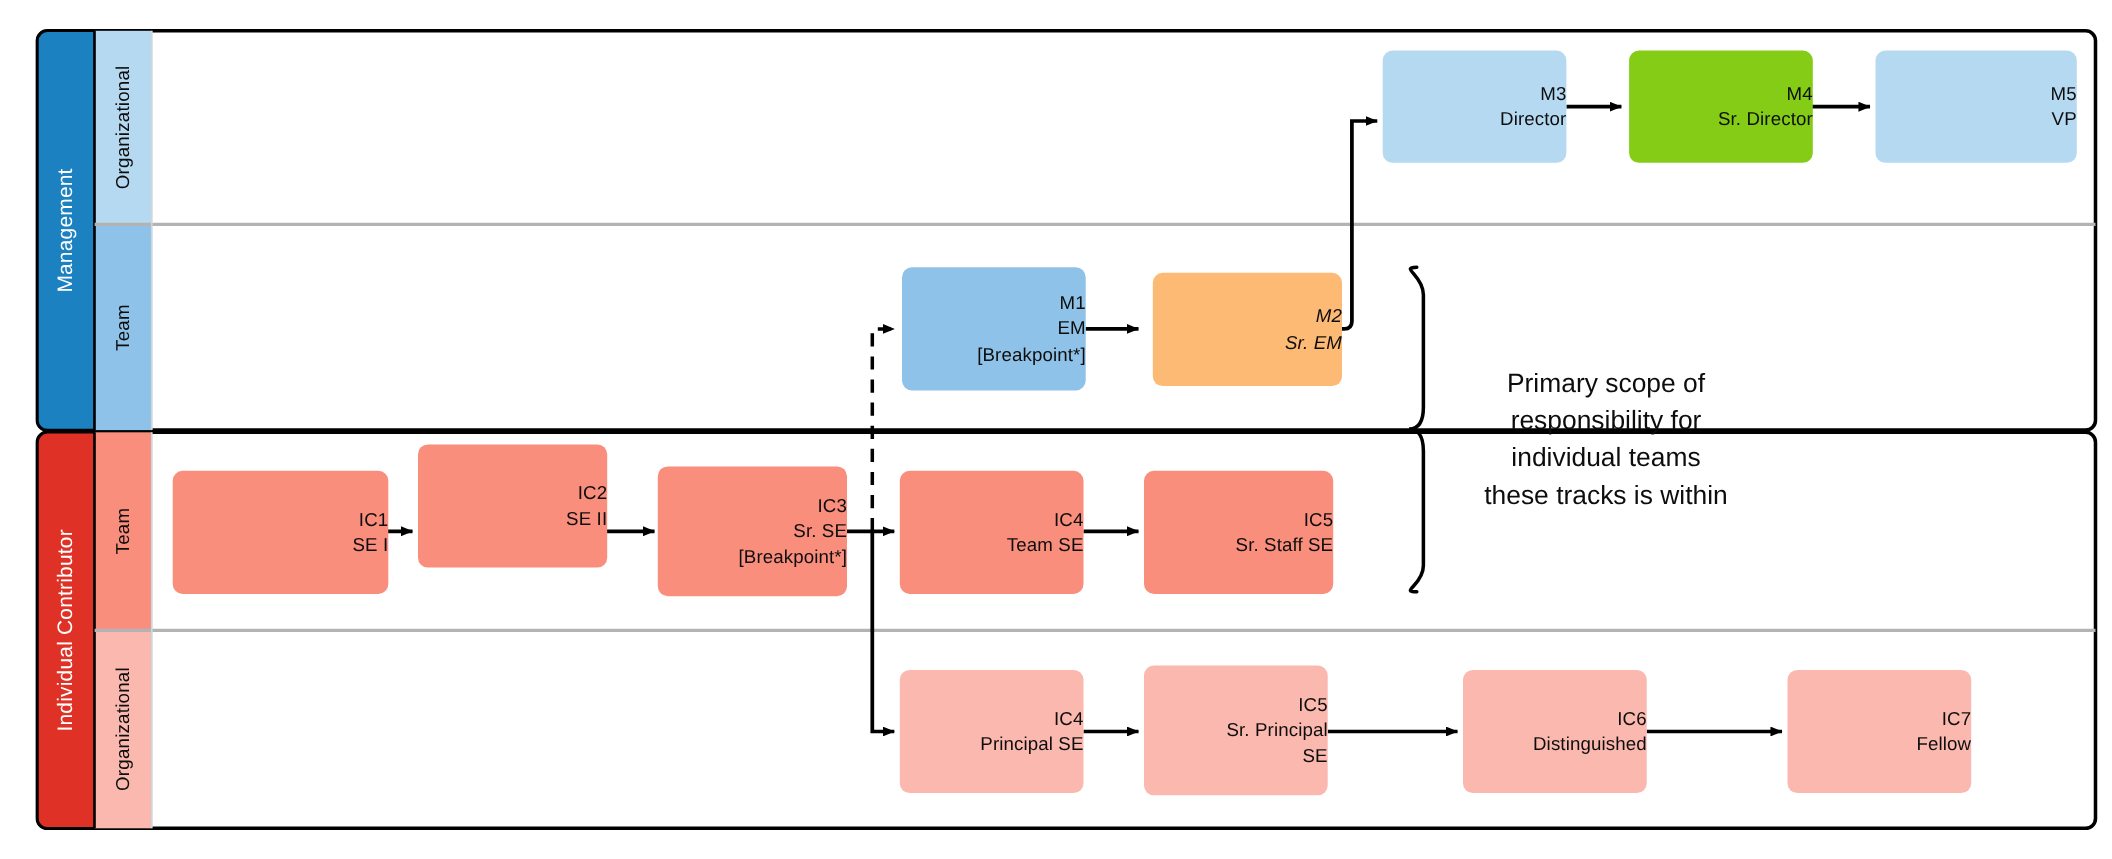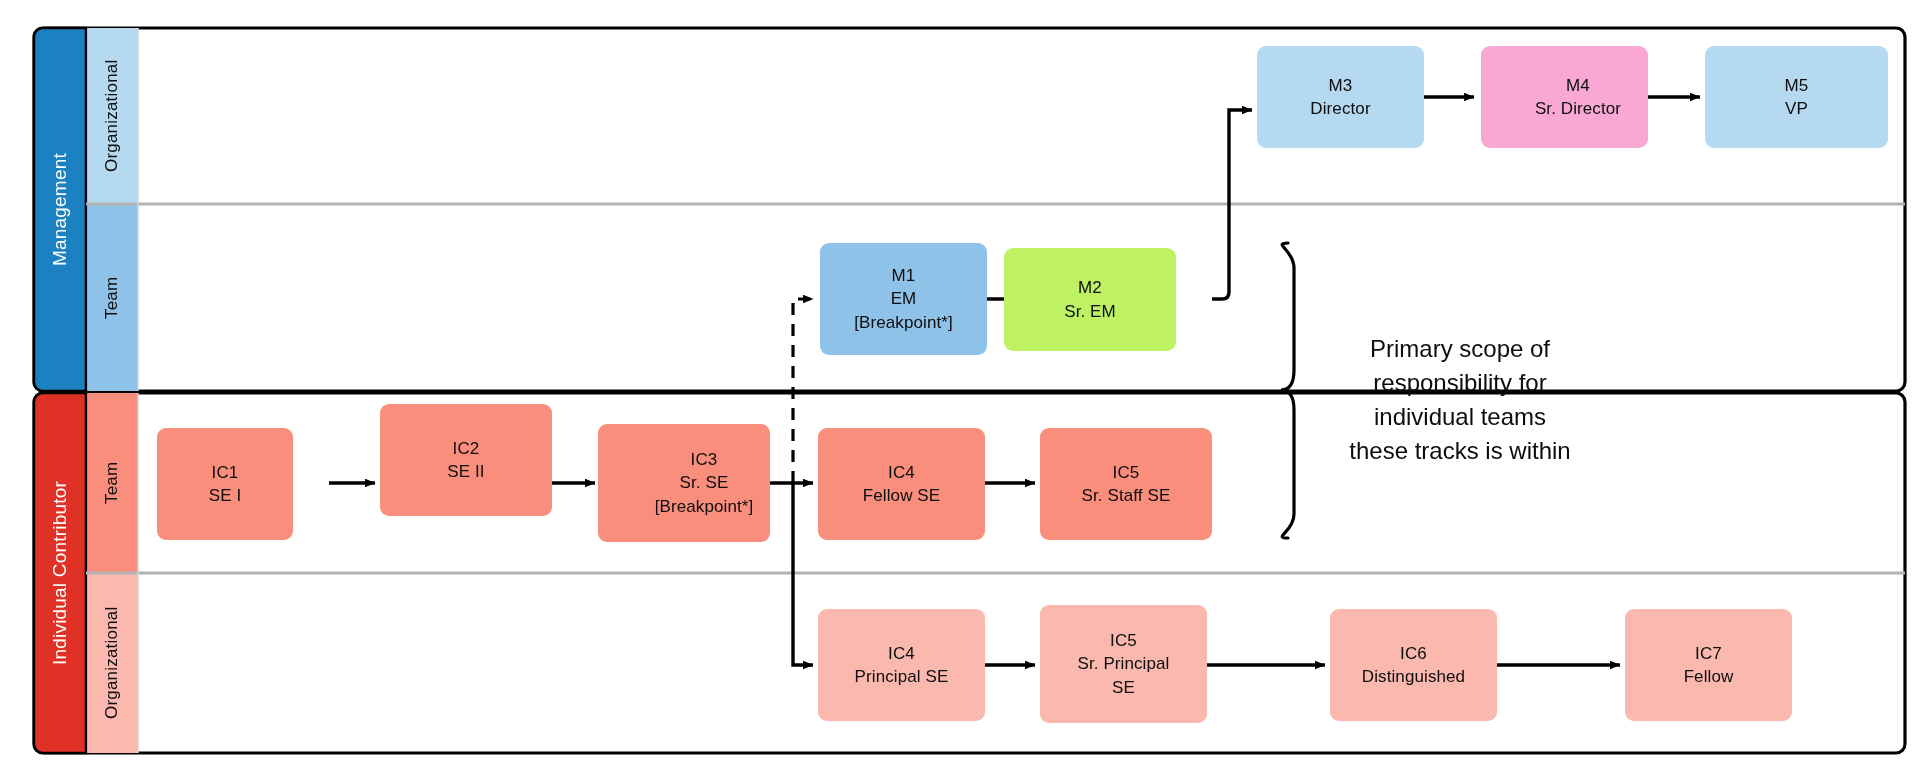--- a/index.html
+++ b/index.html
@@ -25,21 +25,21 @@
     width: 1920px;
     height: 781px;
     overflow: visible;
   }
   .node {
     position: absolute;
     box-sizing: border-box;
     border-radius: 9px;
     display: flex;
     flex-direction: column;
-    align-items: center;
+    align-items: flex-end;
     justify-content: center;
     font-size: 17px;
     line-height: 1.38;
     color: #0d0d0d;
     text-align: center;
     letter-spacing: .1px;
   }
   .node span { display: block; white-space: nowrap; }
   .band-label {
     position: absolute;
@@ -144,55 +144,55 @@
     <span>Team</span>
   </div>
   <div class="band-label sub" style="left:86px; top:573px; width:52px; height:180px;">
     <span>Organizational</span>
   </div>
 
   <div class="node" style="left:1257px; top:46px; width:167px; height:102px; background:#b6d9f2;">
     <span>M3</span>
     <span>Director</span>
   </div>
-  <div class="node" style="left:1481px; top:46px; width:167px; height:102px; background:#f9a8d4;padding-left:27px;">
+  <div class="node" style="left:1481px; top:46px; width:167px; height:102px; background:#84cc16;padding-left:27px;">
     <span>M4</span>
     <span>Sr. Director</span>
   </div>
   <div class="node" style="left:1705px; top:46px; width:183px; height:102px; background:#b6d9f2;">
     <span>M5</span>
     <span>VP</span>
   </div>
 
   <div class="node" style="left:820px; top:243px; width:167px; height:112px; background:#8fc2e8;">
     <span>M1</span>
     <span>EM</span>
     <span>[Breakpoint*]</span>
   </div>
-  <div class="node" style="left:1004px; top:248px; width:172px; height:103px; background:#bef264;">
+  <div class="node" style="left:1048px; top:248px; width:172px; height:103px; background:#fdba74;font-style:italic;">
     <span>M2</span>
     <span>Sr. EM</span>
   </div>
 
-  <div class="node" style="left:157px; top:428px; width:136px; height:112px; background:#fa8e7d;">
+  <div class="node" style="left:157px; top:428px; width:196px; height:112px; background:#fa8e7d;">
     <span>IC1</span>
     <span>SE I</span>
   </div>
   <div class="node" style="left:380px; top:404px; width:172px; height:112px; background:#fa8e7d;">
     <span>IC2</span>
     <span>SE II</span>
   </div>
   <div class="node" style="left:598px; top:424px; width:172px; height:118px; background:#fa8e7d;padding-left:40px;">
     <span>IC3</span>
     <span>Sr. SE</span>
     <span>[Breakpoint*]</span>
   </div>
   <div class="node" style="left:818px; top:428px; width:167px; height:112px; background:#fa8e7d;">
     <span>IC4</span>
-    <span>Fellow SE</span>
+    <span>Team SE</span>
   </div>
   <div class="node" style="left:1040px; top:428px; width:172px; height:112px; background:#fa8e7d;">
     <span>IC5</span>
     <span>Sr. Staff SE</span>
   </div>
 
   <div class="node" style="left:818px; top:609px; width:167px; height:112px; background:#fbb8ae;">
     <span>IC4</span>
     <span>Principal SE</span>
   </div>

